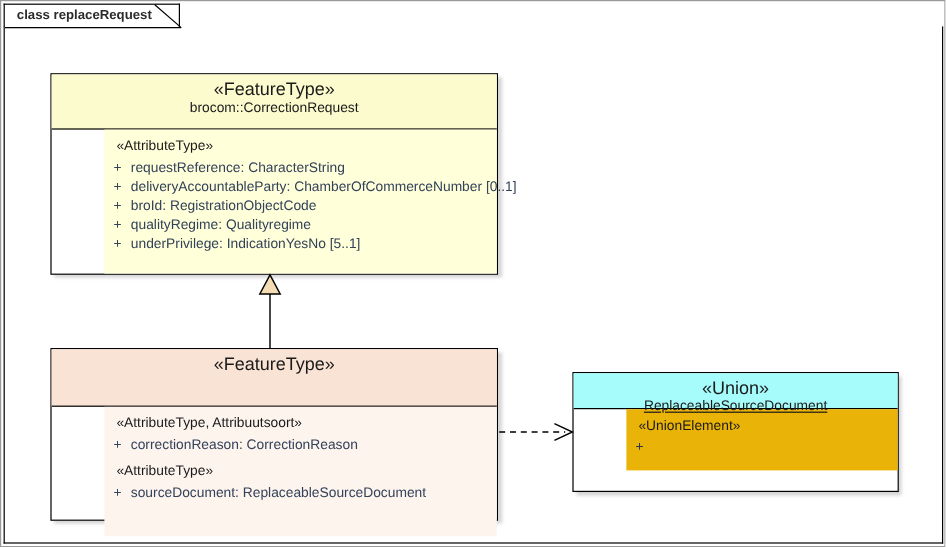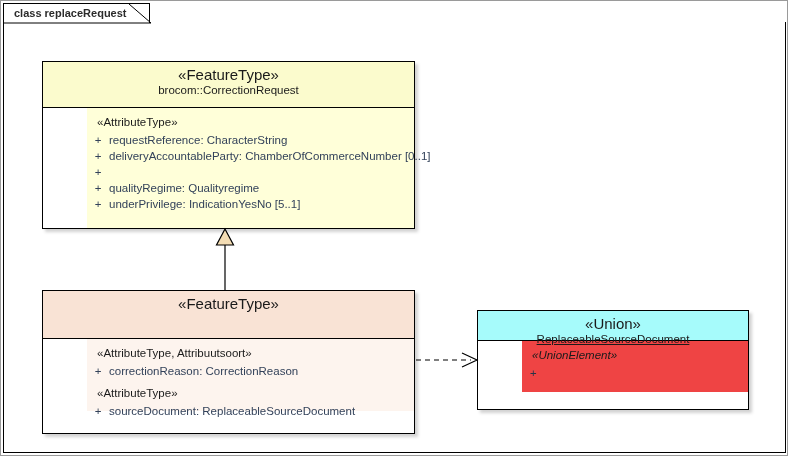--- a/index.html
+++ b/index.html
@@ -111,21 +111,21 @@
   }
 
   
   .box-correction .uml-header { background: #fbfbcd; }
   .box-correction .uml-body   { background: #ffffd9; }
 
   .box-replace .uml-header { background: #f9e3d5; }
   .box-replace .uml-body   { background: #fdf4ee; }
 
   .box-union .uml-header { background: #a6fbfb; }
-  .box-union .uml-body   { background: #ef4444; font-style: italic; }
+  .box-union .uml-body   { background: #eab308; }
   .box-union .attr-text, .box-union .attr-vis { color: #273447; }
   svg.overlay {
     position: absolute;
     left: 0;
     top: 0;
     width: 788px;
     height: 456px;
     pointer-events: none;
   }
 </style>
@@ -157,37 +157,38 @@
       <div class="attr-row">
         <span class="attr-vis">+</span>
         <span class="attr-text">requestReference: CharacterString</span>
       </div>
       <div class="attr-row">
         <span class="attr-vis">+</span>
         <span class="attr-text">deliveryAccountableParty: ChamberOfCommerceNumber [0..1]</span>
       </div>
       <div class="attr-row">
         <span class="attr-vis">+</span>
+        <span class="attr-text">broId: RegistrationObjectCode</span>
       </div>
       <div class="attr-row">
         <span class="attr-vis">+</span>
         <span class="attr-text">qualityRegime: Qualityregime</span>
       </div>
       <div class="attr-row">
         <span class="attr-vis">+</span>
         <span class="attr-text">underPrivilege: IndicationYesNo [5..1]</span>
       </div>
     </div>
   </div>
 
   <div class="uml-class box-replace" style="left:41px; top:289px; width:373px; height:144px;">
     <div class="uml-header" style="height:48px;">
       <div class="stereo-top">«FeatureType»</div>
     </div>
-    <div class="uml-body" style="height:72px;">
+    <div class="uml-body" style="height:108px;">
       <div class="grp-stereo">«AttributeType, Attribuutsoort»</div>
       <div class="attr-row">
         <span class="attr-vis">+</span>
         <span class="attr-text">correctionReason: CorrectionReason</span>
       </div>
       <div class="grp-stereo" style="padding-top:6px;">«AttributeType»</div>
       <div class="attr-row">
         <span class="attr-vis">+</span>
         <span class="attr-text">sourceDocument: ReplaceableSourceDocument</span>
       </div>

